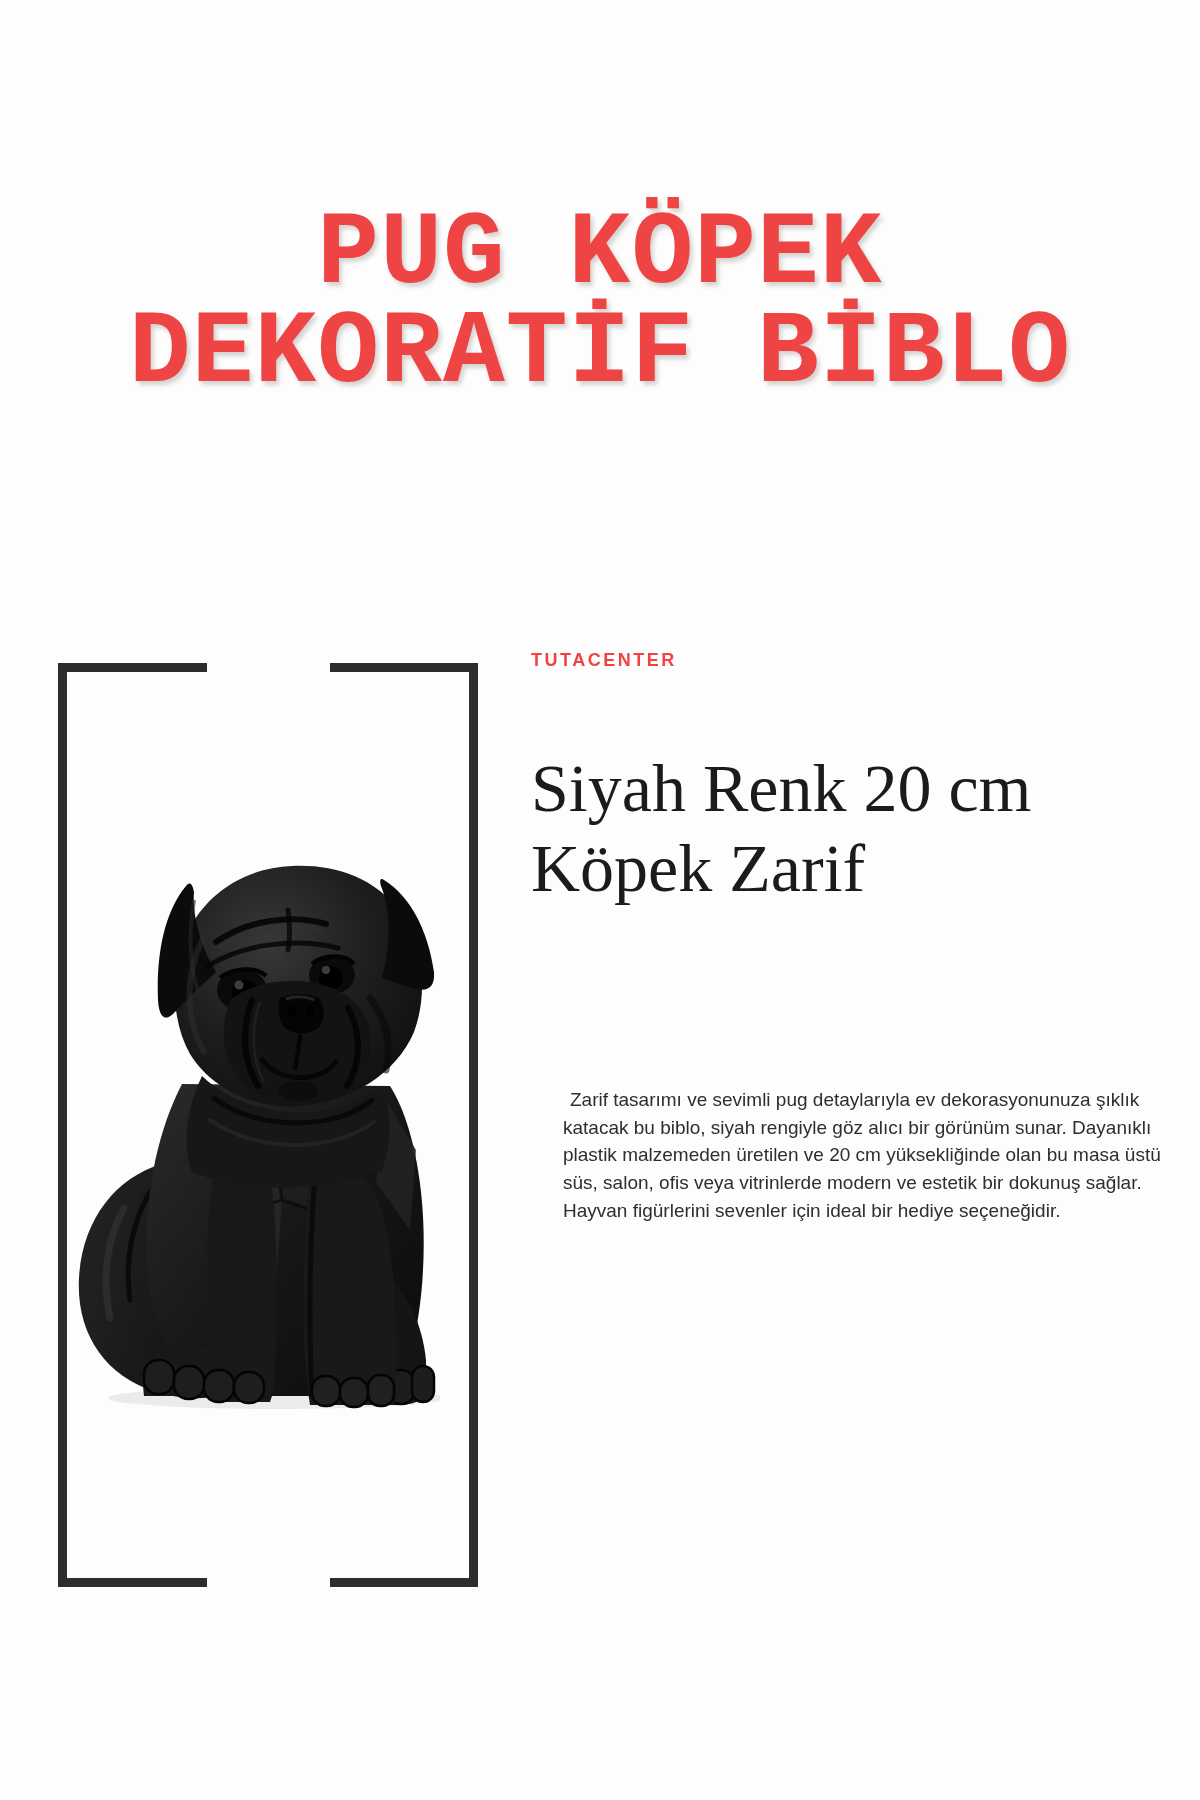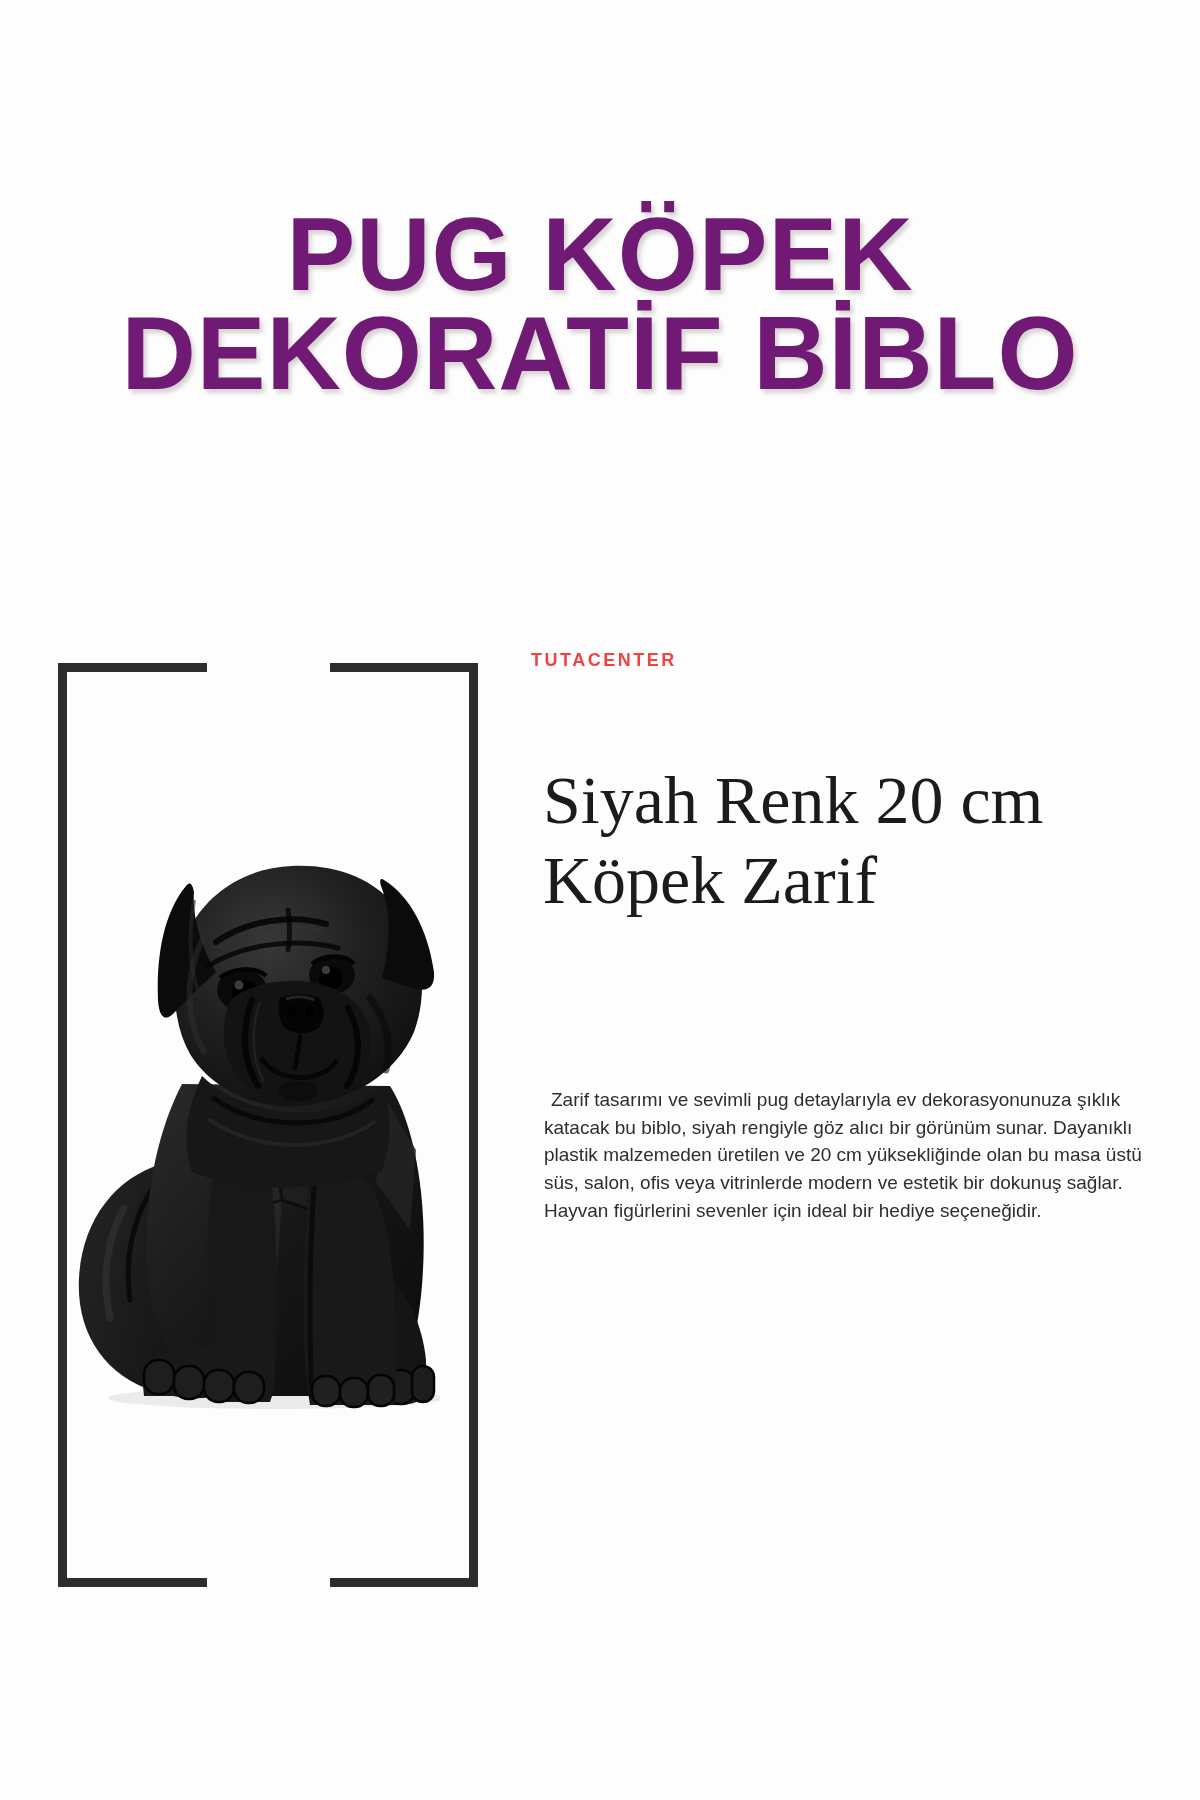--- a/index.html
+++ b/index.html
@@ -10,25 +10,25 @@
   }
   .canvas{
     position:relative;width:1200px;height:1800px;
     background:#fdfdfd;overflow:hidden;
   }
 
   
   .poster-title{
     position:absolute;top:205px;left:0;width:1200px;
     text-align:center;
-    font-family:Liberation Sans, sans-serif;
+    font-family:Liberation Mono, monospace;
     font-weight:700;
     font-size:103px;line-height:99px;
     letter-spacing:1px;
-    color:#701a75;
+    color:#ef4444;
     text-shadow:3px 4px 4px rgba(40,30,10,0.18);
   }
 
   
   .photo-frame{position:absolute;left:58px;top:663px;width:420px;height:924px;}
   .photo-frame .bar{position:absolute;background:#2d2d2d;}
   .f-left{left:0;top:0;width:9px;height:924px;}
   .f-right{right:0;top:0;width:9px;height:924px;}
   .f-top-l{left:0;top:0;width:149px;height:9px;}
   .f-top-r{right:0;top:0;width:148px;height:9px;}
@@ -43,24 +43,24 @@
     position:absolute;left:531px;top:650px;
     font-size:18px;font-weight:700;letter-spacing:2.5px;
     color:#ef4444;
   }
   .product-heading{
     position:absolute;left:531px;top:748px;width:640px;
     font-family:"Liberation Serif", serif;
     font-weight:400;
     font-size:68px;line-height:80px;
     color:#1b1b1b;
-    margin:12px;
+    margin:0;
   }
   .product-description{
-    position:absolute;left:544px;top:1086px;width:630px;
+    position:absolute;left:563px;top:1086px;width:630px;
     font-size:19px;line-height:27.7px;
     color:#2e2e2e;
     text-indent:7px;
     margin:0;
   }
 </style>
 </head>
 <body>
 
 <div class="canvas">

